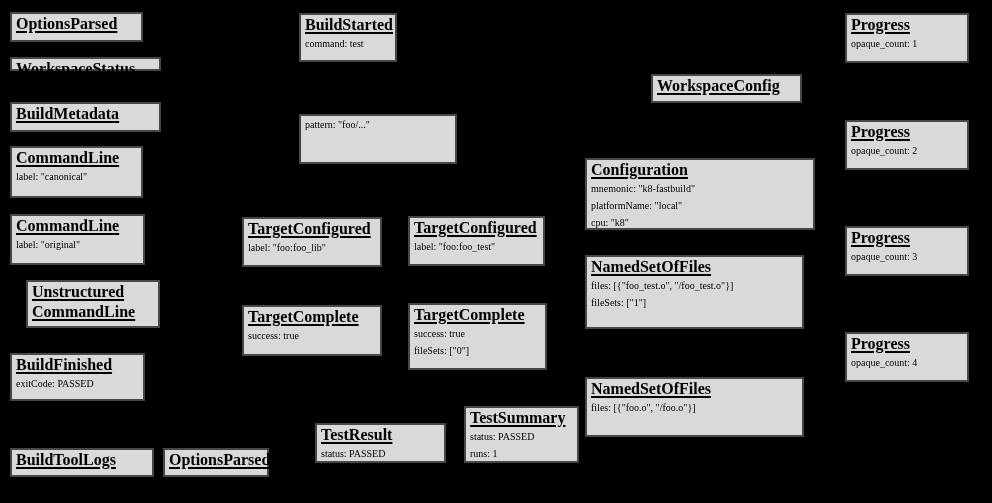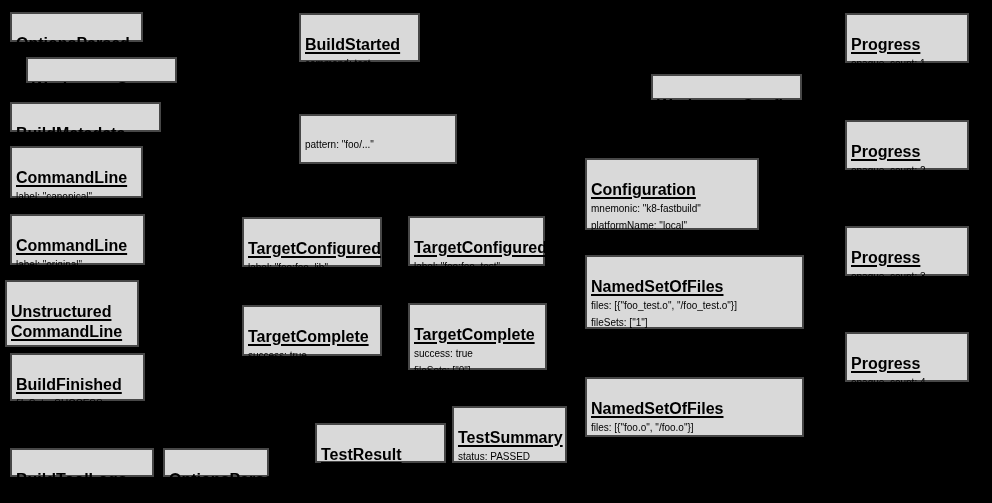--- a/index.html
+++ b/index.html
@@ -9,21 +9,22 @@
     background:#000;
     font-family:"Liberation Sans","DejaVu Sans",sans-serif;
     overflow:hidden;
   }
   .node{
     position:absolute;
     box-sizing:border-box;
     background:#d9d9d9;
     border:2px solid #474747;
     color:#000;
-    padding:20px 5px 2px 4px;
+    padding:0 5px 2px 4px;
+    font-family:Liberation Serif, serif;
   }
   .t{
     font-size:16px;
     font-weight:bold;
     line-height:20px;
     text-decoration:underline;
     text-decoration-thickness:2px;
     text-underline-offset:2px;
     white-space:nowrap;
   }
@@ -36,56 +37,56 @@
 </style>
 </head>
 <body>
 
 <div id="canvas">
 
   <div class="node" style="left:10px;top:12px;width:133px;height:30px">
     <div class="t">OptionsParsed</div>
   </div>
 
-  <div class="node" style="left:26px;top:57px;width:151px;height:14px">
+  <div class="node" style="left:10px;top:57px;width:151px;height:14px">
     <div class="t">WorkspaceStatus</div>
   </div>
 
   <div class="node" style="left:10px;top:102px;width:151px;height:30px">
     <div class="t">BuildMetadata</div>
   </div>
 
   <div class="node" style="left:10px;top:146px;width:133px;height:52px">
     <div class="t">CommandLine</div>
     <div class="b">label: "canonical"</div>
   </div>
 
   <div class="node" style="left:10px;top:214px;width:135px;height:51px">
     <div class="t">CommandLine</div>
     <div class="b">label: "original"</div>
   </div>
 
-  <div class="node" style="left:5px;top:280px;width:134px;height:67px">
+  <div class="node" style="left:26px;top:280px;width:134px;height:48px">
     <div class="t wrap">Unstructured CommandLine</div>
   </div>
 
   <div class="node" style="left:10px;top:353px;width:135px;height:48px">
     <div class="t">BuildFinished</div>
-    <div class="b">fileSets: SUCCESS</div>
+    <div class="b">exitCode: PASSED</div>
   </div>
 
   <div class="node" style="left:10px;top:448px;width:144px;height:29px">
     <div class="t">BuildToolLogs</div>
   </div>
 
   <div class="node" style="left:163px;top:448px;width:106px;height:29px">
     <div class="t">OptionsParsed</div>
   </div>
 
-  <div class="node" style="left:299px;top:13px;width:121px;height:49px">
+  <div class="node" style="left:299px;top:13px;width:98px;height:49px">
     <div class="t">BuildStarted</div>
     <div class="b">command: test</div>
   </div>
 
   <div class="node" style="left:299px;top:114px;width:158px;height:50px">
     <div class="b">pattern: "foo/..."</div>
   </div>
 
   <div class="node" style="left:242px;top:217px;width:140px;height:50px">
     <div class="t">TargetConfigured</div>
@@ -106,31 +107,31 @@
     <div class="t">TargetComplete</div>
     <div class="b">success: true</div>
     <div class="b">fileSets: ["0"]</div>
   </div>
 
   <div class="node" style="left:315px;top:423px;width:131px;height:40px">
     <div class="t">TestResult</div>
     <div class="b">status: PASSED</div>
   </div>
 
-  <div class="node" style="left:452px;top:406px;width:115px;height:57px">
+  <div class="node" style="left:464px;top:406px;width:115px;height:57px">
     <div class="t">TestSummary</div>
     <div class="b">status: PASSED</div>
     <div class="b">runs: 1</div>
   </div>
 
-  <div class="node" style="left:651px;top:74px;width:151px;height:19px">
+  <div class="node" style="left:651px;top:74px;width:151px;height:29px">
     <div class="t">WorkspaceConfig</div>
   </div>
 
-  <div class="node" style="left:585px;top:158px;width:174px;height:72px">
+  <div class="node" style="left:585px;top:158px;width:230px;height:72px">
     <div class="t">Configuration</div>
     <div class="b">mnemonic: "k8-fastbuild"</div>
     <div class="b">platformName: "local"</div>
     <div class="b">cpu: "k8"</div>
   </div>
 
   <div class="node" style="left:585px;top:255px;width:219px;height:74px">
     <div class="t">NamedSetOfFiles</div>
     <div class="b">files: [{"foo_test.o", "/foo_test.o"}]</div>
     <div class="b">fileSets: ["1"]</div>

